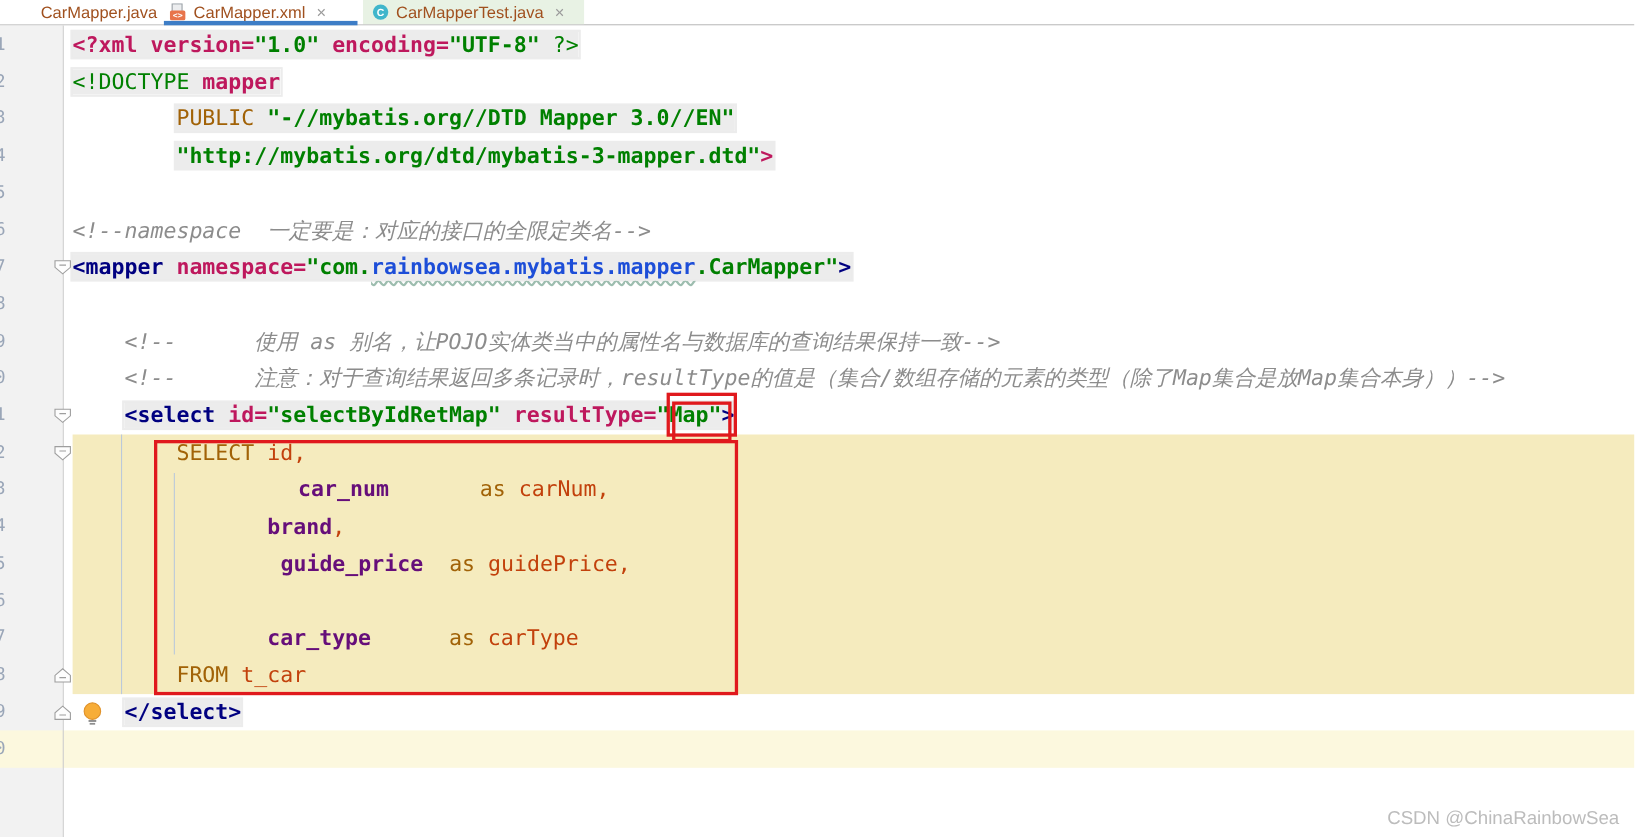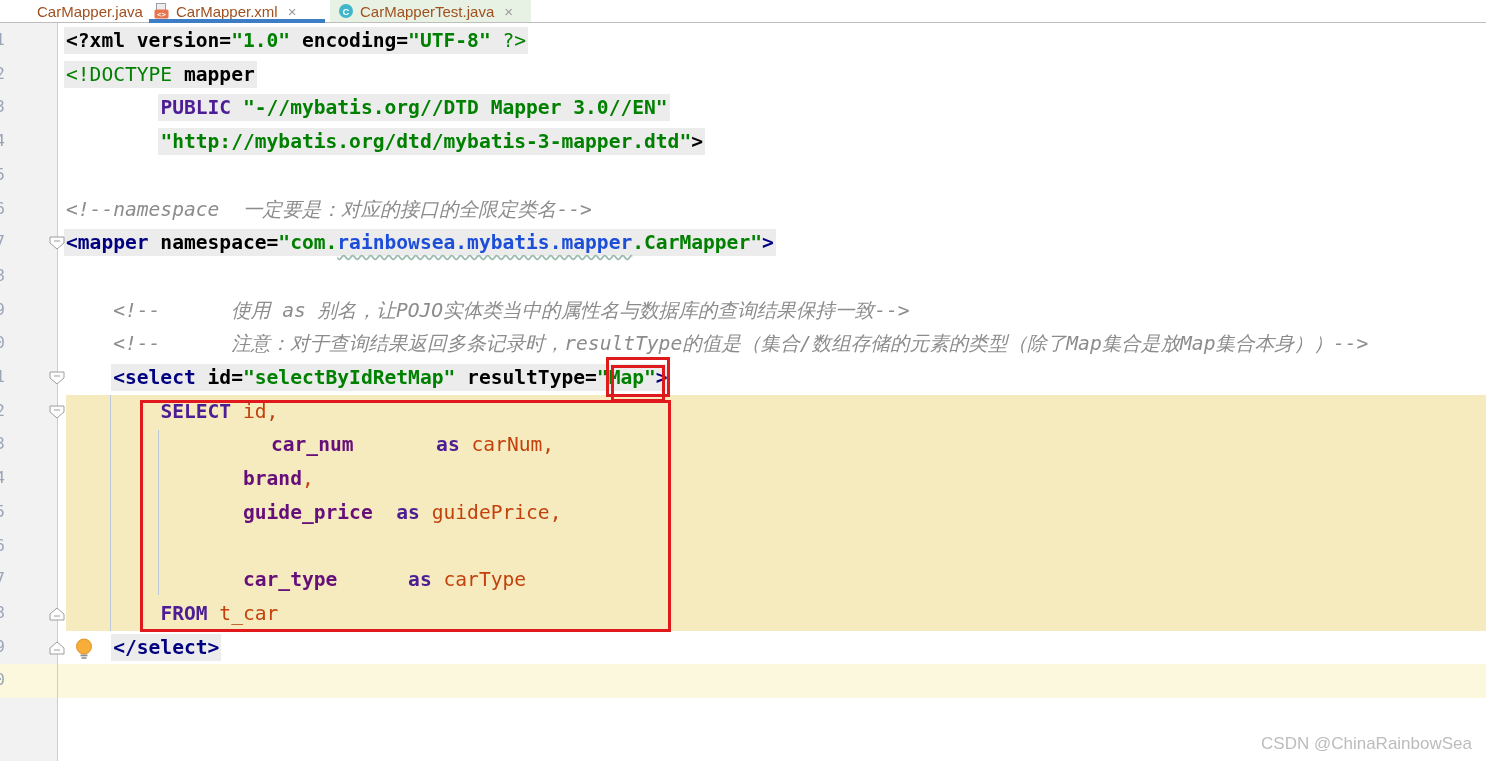--- a/index.html
+++ b/index.html
@@ -19,25 +19,25 @@
   .gutter-num{position:absolute;left:-27px;width:32px;text-align:right;z-index:2;
               font-family:"DejaVu Sans Mono","Liberation Mono",monospace;font-size:16px;color:#9AA6B8;}
   .sel-block{position:absolute;background:#F5EBBE;z-index:2;}
   .caret-band{position:absolute;left:0;width:1486px;background:#FCF8DE;z-index:2;}
   .indent-guide{position:absolute;width:1px;background:#BBC9DA;z-index:3;}
   
   .line{position:absolute;left:66px;height:34px;line-height:34px;white-space:pre;z-index:4;
         font-family:"DejaVu Sans Mono","Liberation Mono",monospace;font-size:19.6px;}
   .content.hl{background:#ECECEC;box-shadow:0 0 0 2px #ECECEC;}
   .tk-tag{color:#000080;font-weight:bold;}
-  .tk-blue{color:#000000;font-weight:bold;}
+  .tk-blue{color:#be185d;font-weight:bold;}
   .tk-str{color:#008000;font-weight:bold;}
   .tk-strw{color:#1d4ed8;font-weight:bold;text-decoration:underline wavy #9DBDAF;text-underline-offset:5px;}
   .tk-doct{color:#008000;}
-  .tk-kw{color:#4c1d95;font-weight:bold;}
+  .tk-kw{color:#a16207;font-weight:normal;}
   .tk-col{color:#660E7A;font-weight:bold;}
   .tk-plain{color:#c2410c;}
   .tk-com{color:#8C8C8C;font-style:italic;}
   
   .fold{position:absolute;left:49px;width:16px;height:14px;z-index:7;}
   .bulb{position:absolute;left:75px;width:18px;height:22px;z-index:7;}
   
   .ann{position:absolute;border:3px solid #E0191D;box-sizing:border-box;z-index:9;background:transparent;}
   
   .watermark{position:absolute;right:14px;top:734px;font-size:17px;color:#BCBCBC;z-index:5;}
@@ -62,21 +62,21 @@
       <div class="line" style="top: 158.8px;"><span></span><span class="content"></span></div>
       <div class="line" style="top: 192.5px;"><span></span><span class="content"><span class="tk-com">&lt;!--namespace  一定要是：对应的接口的全限定类名--&gt;</span></span></div>
       <div class="line" style="top: 226.2px;"><span></span><span class="content hl"><span class="tk-tag">&lt;mapper</span><span class="tk-blue"> namespace=</span><span class="tk-str">"com.</span><span class="tk-strw">rainbowsea.mybatis.mapper</span><span class="tk-str">.CarMapper"</span><span class="tk-tag">&gt;</span></span></div>
       <div class="line" style="top: 259.9px;"><span></span><span class="content"></span></div>
       <div class="line" style="top: 293.6px;"><span>    </span><span class="content"><span class="tk-com">&lt;!--      使用 as 别名，让POJO实体类当中的属性名与数据库的查询结果保持一致--&gt;</span></span></div>
       <div class="line" style="top: 327.3px;"><span>    </span><span class="content"><span class="tk-com">&lt;!--      注意：对于查询结果返回多条记录时，resultType的值是（集合/数组存储的元素的类型（除了Map集合是放Map集合本身））--&gt;</span></span></div>
       <div class="line" style="top: 361px;"><span>    </span><span class="content hl"><span class="tk-tag">&lt;select</span><span class="tk-blue"> id=</span><span class="tk-str">"selectByIdRetMap"</span><span class="tk-blue"> resultType=</span><span class="tk-str">"Map"</span><span class="tk-tag">&gt;</span></span></div>
       <div class="line" style="top: 394.7px;"><span>        </span><span class="content"><span class="tk-kw">SELECT</span><span class="tk-plain"> id,</span></span></div>
       <div class="line" style="top: 428.4px; margin-left: 28px;"><span>               </span><span class="content"><span class="tk-col">car_num</span><span class="tk-plain">       </span><span class="tk-kw">as</span><span class="tk-plain"> carNum,</span></span></div>
       <div class="line" style="top: 462.1px;"><span>               </span><span class="content"><span class="tk-col">brand</span><span class="tk-plain">,</span></span></div>
-      <div class="line" style="top: 495.8px;"><span>               </span><span class="content"><span class="tk-col">guide_price</span><span class="tk-plain">  </span><span class="tk-kw">as</span><span class="tk-plain"> guidePrice,</span></span></div>
+      <div class="line" style="top: 495.8px; margin-left: 12px;"><span>               </span><span class="content"><span class="tk-col">guide_price</span><span class="tk-plain">  </span><span class="tk-kw">as</span><span class="tk-plain"> guidePrice,</span></span></div>
       <div class="line" style="top: 529.5px;"><span>               </span></div>
       <div class="line" style="top: 563.2px;"><span>               </span><span class="content"><span class="tk-col">car_type</span><span class="tk-plain">      </span><span class="tk-kw">as</span><span class="tk-plain"> carType</span></span></div>
       <div class="line" style="top: 596.9px;"><span>        </span><span class="content"><span class="tk-kw">FROM</span><span class="tk-plain"> t_car</span></span></div>
       <div class="line" style="top: 630.6px;"><span>    </span><span class="content hl"><span class="tk-tag">&lt;/select&gt;</span></span></div>
       <div class="line" style="top: 664.3px;"><span></span><span class="content"></span></div>
     </div>
   <div id="gutter-nums">
       <div class="gutter-num" style="top: 30px;">1</div>
       <div class="gutter-num" style="top: 63.7px;">2</div>
       <div class="gutter-num" style="top: 97.4px;">3</div>

